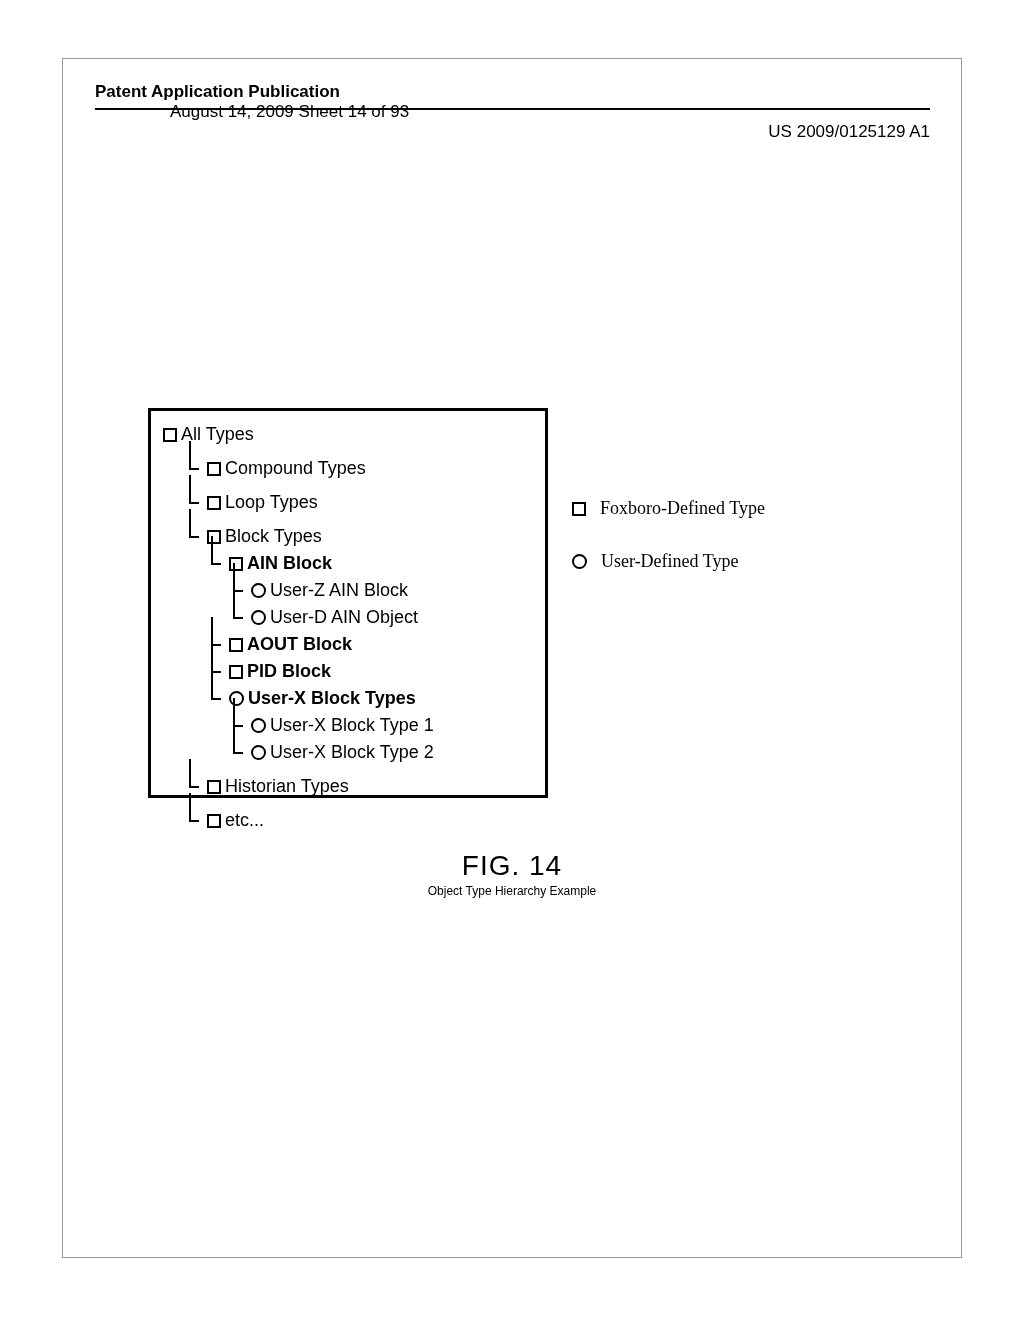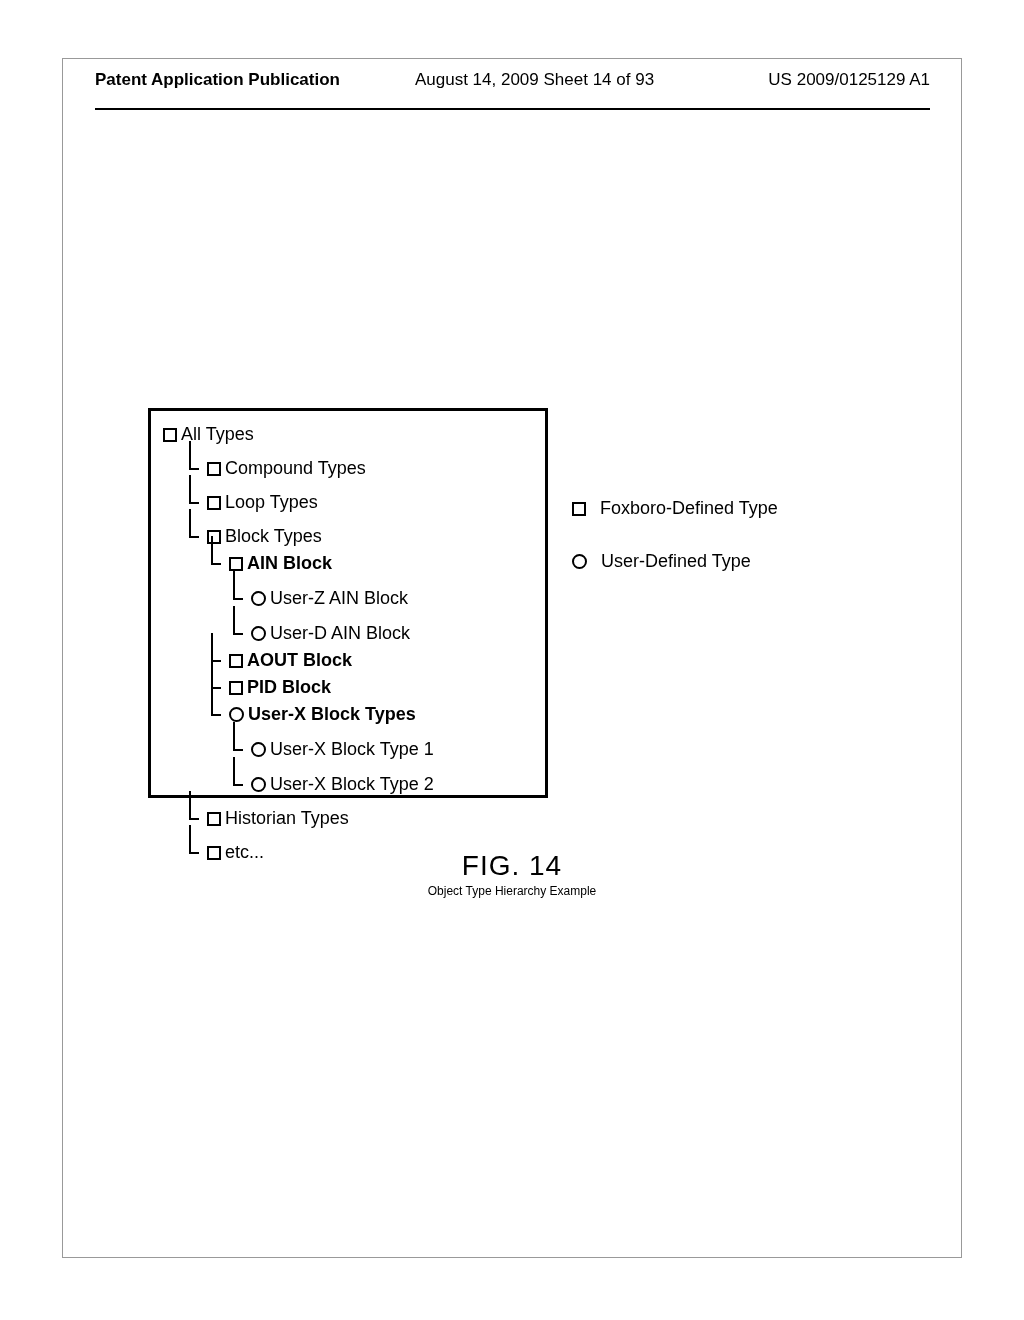--- a/index.html
+++ b/index.html
@@ -15,24 +15,25 @@
     position: absolute;
     left: 62px;
     top: 58px;
     width: 900px;
     height: 1200px;
     border: 1px solid #999;
   }
   .header {
     position: absolute;
     left: 95px;
-    top: 70px;
+    top: 82px;
     width: 835px;
     display: flex;
     font-size: 17px;
+    flex-direction: column;
   }
   .header .left { font-weight: bold; }
   .header .mid { margin-left: 75px; }
   .header .right { margin-left: auto; }
   .header-rule {
     position: absolute;
     left: 95px;
     top: 108px;
     width: 835px;
     height: 2px;
@@ -53,21 +54,21 @@
     text-align: right;
   }
   .node {
     display: flex;
     align-items: center;
     position: relative;
     height: 27px;
   }
   .ind1 { padding-left: 22px; margin-top: 7px; }
   .ind2 { padding-left: 44px; font-weight: bold; }
-  .ind3 { padding-left: 66px; margin-top: 8px; }
+  .ind3 { padding-left: 66px; }
   .branch {
     width: 22px;
     flex-shrink: 0;
     position: relative;
     height: 27px;
   }
   .branch::before {
     content: "";
     position: absolute;
     left: 4px;
@@ -110,20 +111,21 @@
   .legend {
     position: absolute;
     left: 572px;
     top: 498px;
     font-size: 18px;
   }
   .legend-row {
     display: flex;
     align-items: center;
     margin-bottom: 32px;
+    font-family: Liberation Serif, serif;
   }
   .legend-row .sq-icon,
   .legend-row .ci-icon { margin-right: 14px; }
   .caption {
     position: absolute;
     left: 0;
     top: 850px;
     width: 1024px;
     text-align: center;
   }
@@ -183,21 +185,21 @@
 
     <div class="node ind3">
       <span class="branch"></span>
       <span class="ci-icon"></span>
       <span class="label">User-Z AIN Block</span>
     </div>
 
     <div class="node ind3">
       <span class="branch last"></span>
       <span class="ci-icon"></span>
-      <span class="label">User-D AIN Block</span>
+      <span class="label">User-D AIN Object</span>
     </div>
 
     <div class="node ind2">
       <span class="branch"></span>
       <span class="sq-icon"></span>
       <span class="label">AOUT Block</span>
     </div>
 
     <div class="node ind2">
       <span class="branch"></span>

